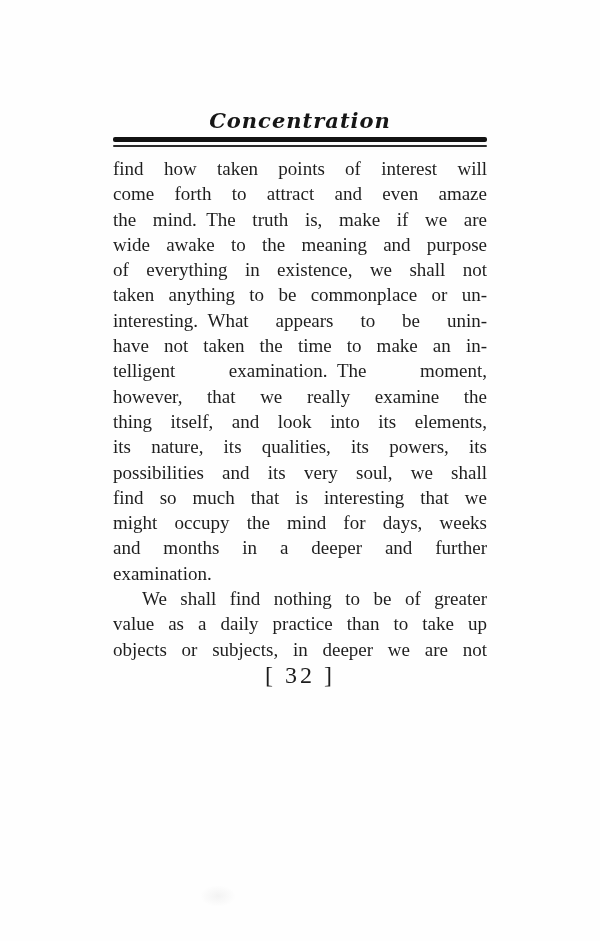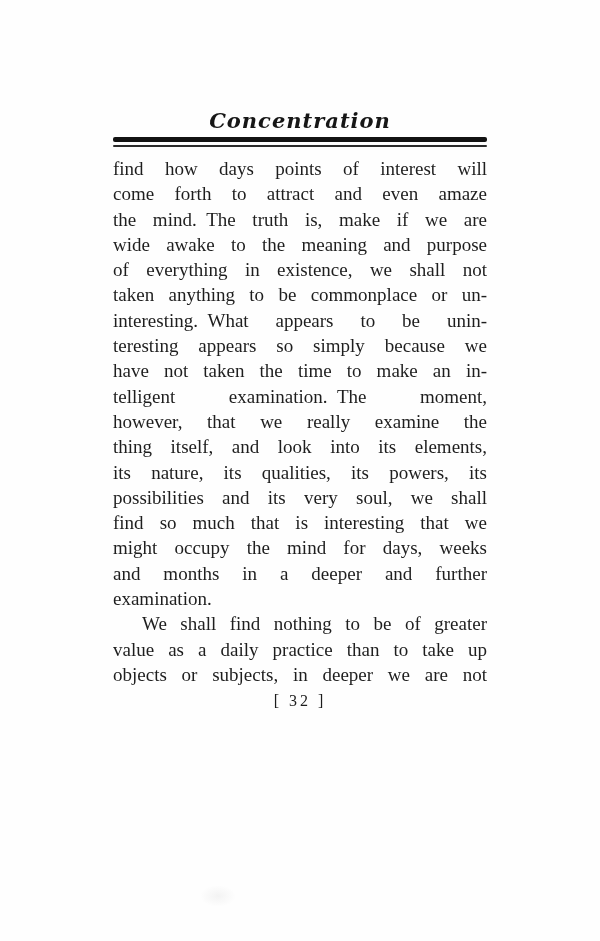--- a/index.html
+++ b/index.html
@@ -58,21 +58,21 @@
   }
   .line.para-end {
     text-align: center;
     text-align-last: left;
   }
   .line.indent {
     text-indent: 29px;
   }
   .folio {
     margin-top: 1px;
-    font-size: 16px;
+    font-size: 24px;
     line-height: 25px;
     text-align: center;
     letter-spacing: 3px;
     color: #1c1c1c;
   }
   .smudge {
     position: absolute;
     left: 200px;
     top: 885px;
     width: 36px;
@@ -87,28 +87,27 @@
 <div class="scan-page">
   <div class="content">
 
     <div class="running-title">Concentration</div>
 
     <div class="rule-thick"></div>
     <div class="rule-thin"></div>
 
     <div class="body-text">
 
-      <div class="line">find how days points of interest will</div>
+      <div class="line">find how taken points of interest will</div>
       <div class="line">come forth to attract and even amaze</div>
       <div class="line">the mind. The truth is, make if we are</div>
       <div class="line">wide awake to the meaning and purpose</div>
       <div class="line">of everything in existence, we shall not</div>
       <div class="line">taken anything to be commonplace or un-</div>
       <div class="line">interesting. What appears to be unin-</div>
-      <div class="line">teresting appears so simply because we</div>
       <div class="line">have not taken the time to make an in-</div>
       <div class="line">telligent examination. The moment,</div>
       <div class="line">however, that we really examine the</div>
       <div class="line">thing itself, and look into its elements,</div>
       <div class="line">its nature, its qualities, its powers, its</div>
       <div class="line">possibilities and its very soul, we shall</div>
       <div class="line">find so much that is interesting that we</div>
       <div class="line">might occupy the mind for days, weeks</div>
       <div class="line">and months in a deeper and further</div>
       <div class="line para-end">examination.</div>

